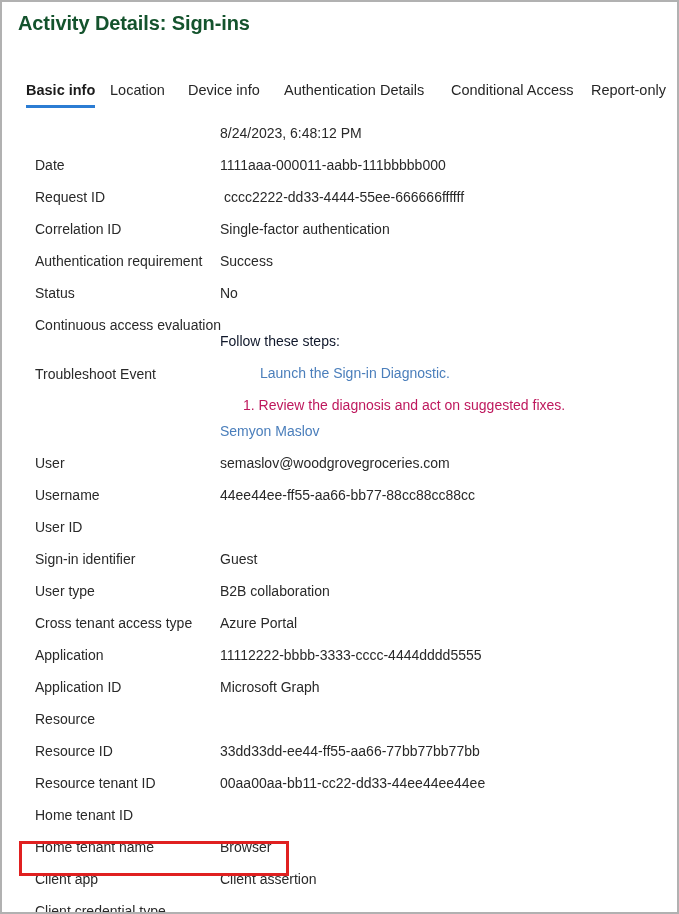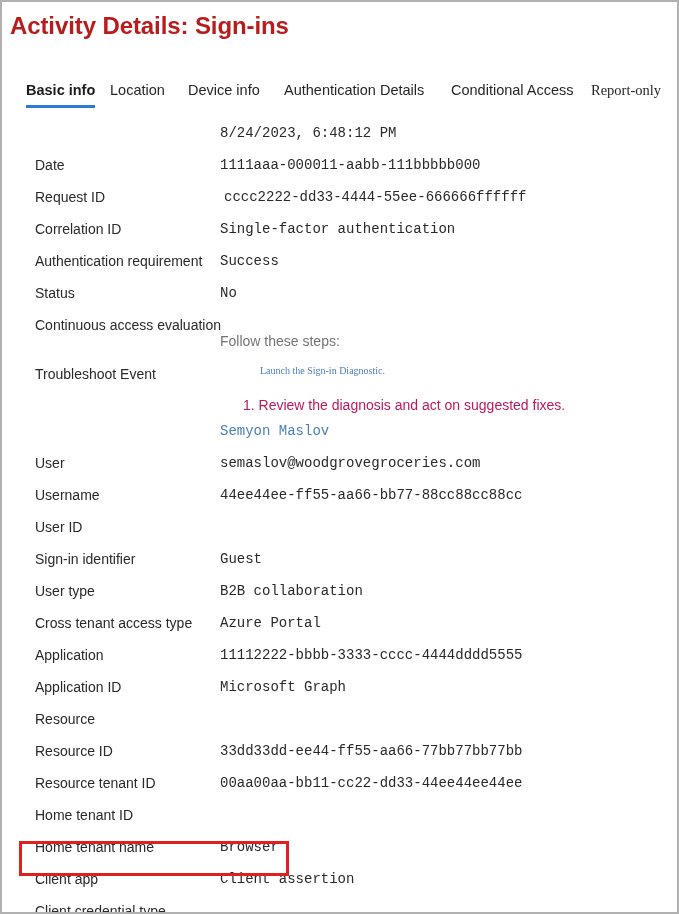--- a/index.html
+++ b/index.html
@@ -17,25 +17,25 @@
     height: 914px;
     background: #ffffff;
     border: 2px solid #b1b1b1;
     box-sizing: border-box;
     overflow: hidden;
   }
 
   
   .page-title {
     position: absolute;
-    left: 8px;
+    left: 16px;
     top: 10px;
-    font-size: 24px;
+    font-size: 20px;
     font-weight: 600;
-    color: #b91c1c;
+    color: #14532d;
     letter-spacing: -0.1px;
     white-space: nowrap;
   }
 
   
   .tabbar {
     position: absolute;
     left: 0;
     top: 80px;
     width: 679px;
@@ -83,21 +83,20 @@
     white-space: nowrap;
     margin-top: 32px;
   }
   .row .val {
     position: absolute;
     left: 218px;
     top: 5px;
     font-size: 14px;
     color: #292929;
     white-space: nowrap;
-    font-family: Liberation Mono, monospace;
   }
   .row .val.indent {
     left: 222px;
   }
   .row .val.link {
     color: #4a7ebb;
     cursor: pointer;
   }
   .row.tall {
     height: 76px;
@@ -110,32 +109,31 @@
     top: 36px;
     font-size: 14px;
     color: #292929;
     white-space: nowrap;
   }
   .ts-line1 {
     position: absolute;
     left: 218px;
     top: 3px;
     font-size: 14px;
-    color: #737373;
+    color: #0f172a;
     white-space: nowrap;
   }
   .ts-link {
     position: absolute;
     left: 258px;
     top: 35px;
-    font-size: 10px;
+    font-size: 14px;
     color: #4a7ebb;
     white-space: nowrap;
     cursor: pointer;
-    font-family: Liberation Serif, serif;
   }
   .ts-step {
     position: absolute;
     left: 241px;
     top: 67px;
     font-size: 14px;
     color: #be185d;
     white-space: nowrap;
   }
 
@@ -161,21 +159,21 @@
 <div id="screen">
 
   <div class="page-title">Activity Details: Sign-ins</div>
 
   <div class="tabbar" id="tabbar">
       <div class="tab active" style="left: 24px;">Basic info<span class="tab-underline"></span></div>
       <div class="tab" style="left: 108px;">Location</div>
       <div class="tab" style="left: 186px;">Device info</div>
       <div class="tab" style="left: 282px;">Authentication Details</div>
       <div class="tab" style="left: 449px;">Conditional Access</div>
-      <div class="tab" style="left: 589px; font-family: Liberation Serif, serif;">Report-only</div>
+      <div class="tab" style="left: 589px;">Report-only</div>
     </div>
 
   <div class="rows" id="rows">
       <div class="row">
         <div class="lbl">Date</div>
         <div class="val">8/24/2023, 6:48:12 PM</div>
       </div>
       <div class="row">
         <div class="lbl">Request ID</div>
         <div class="val">1111aaa-000011-aabb-111bbbbb000</div>

